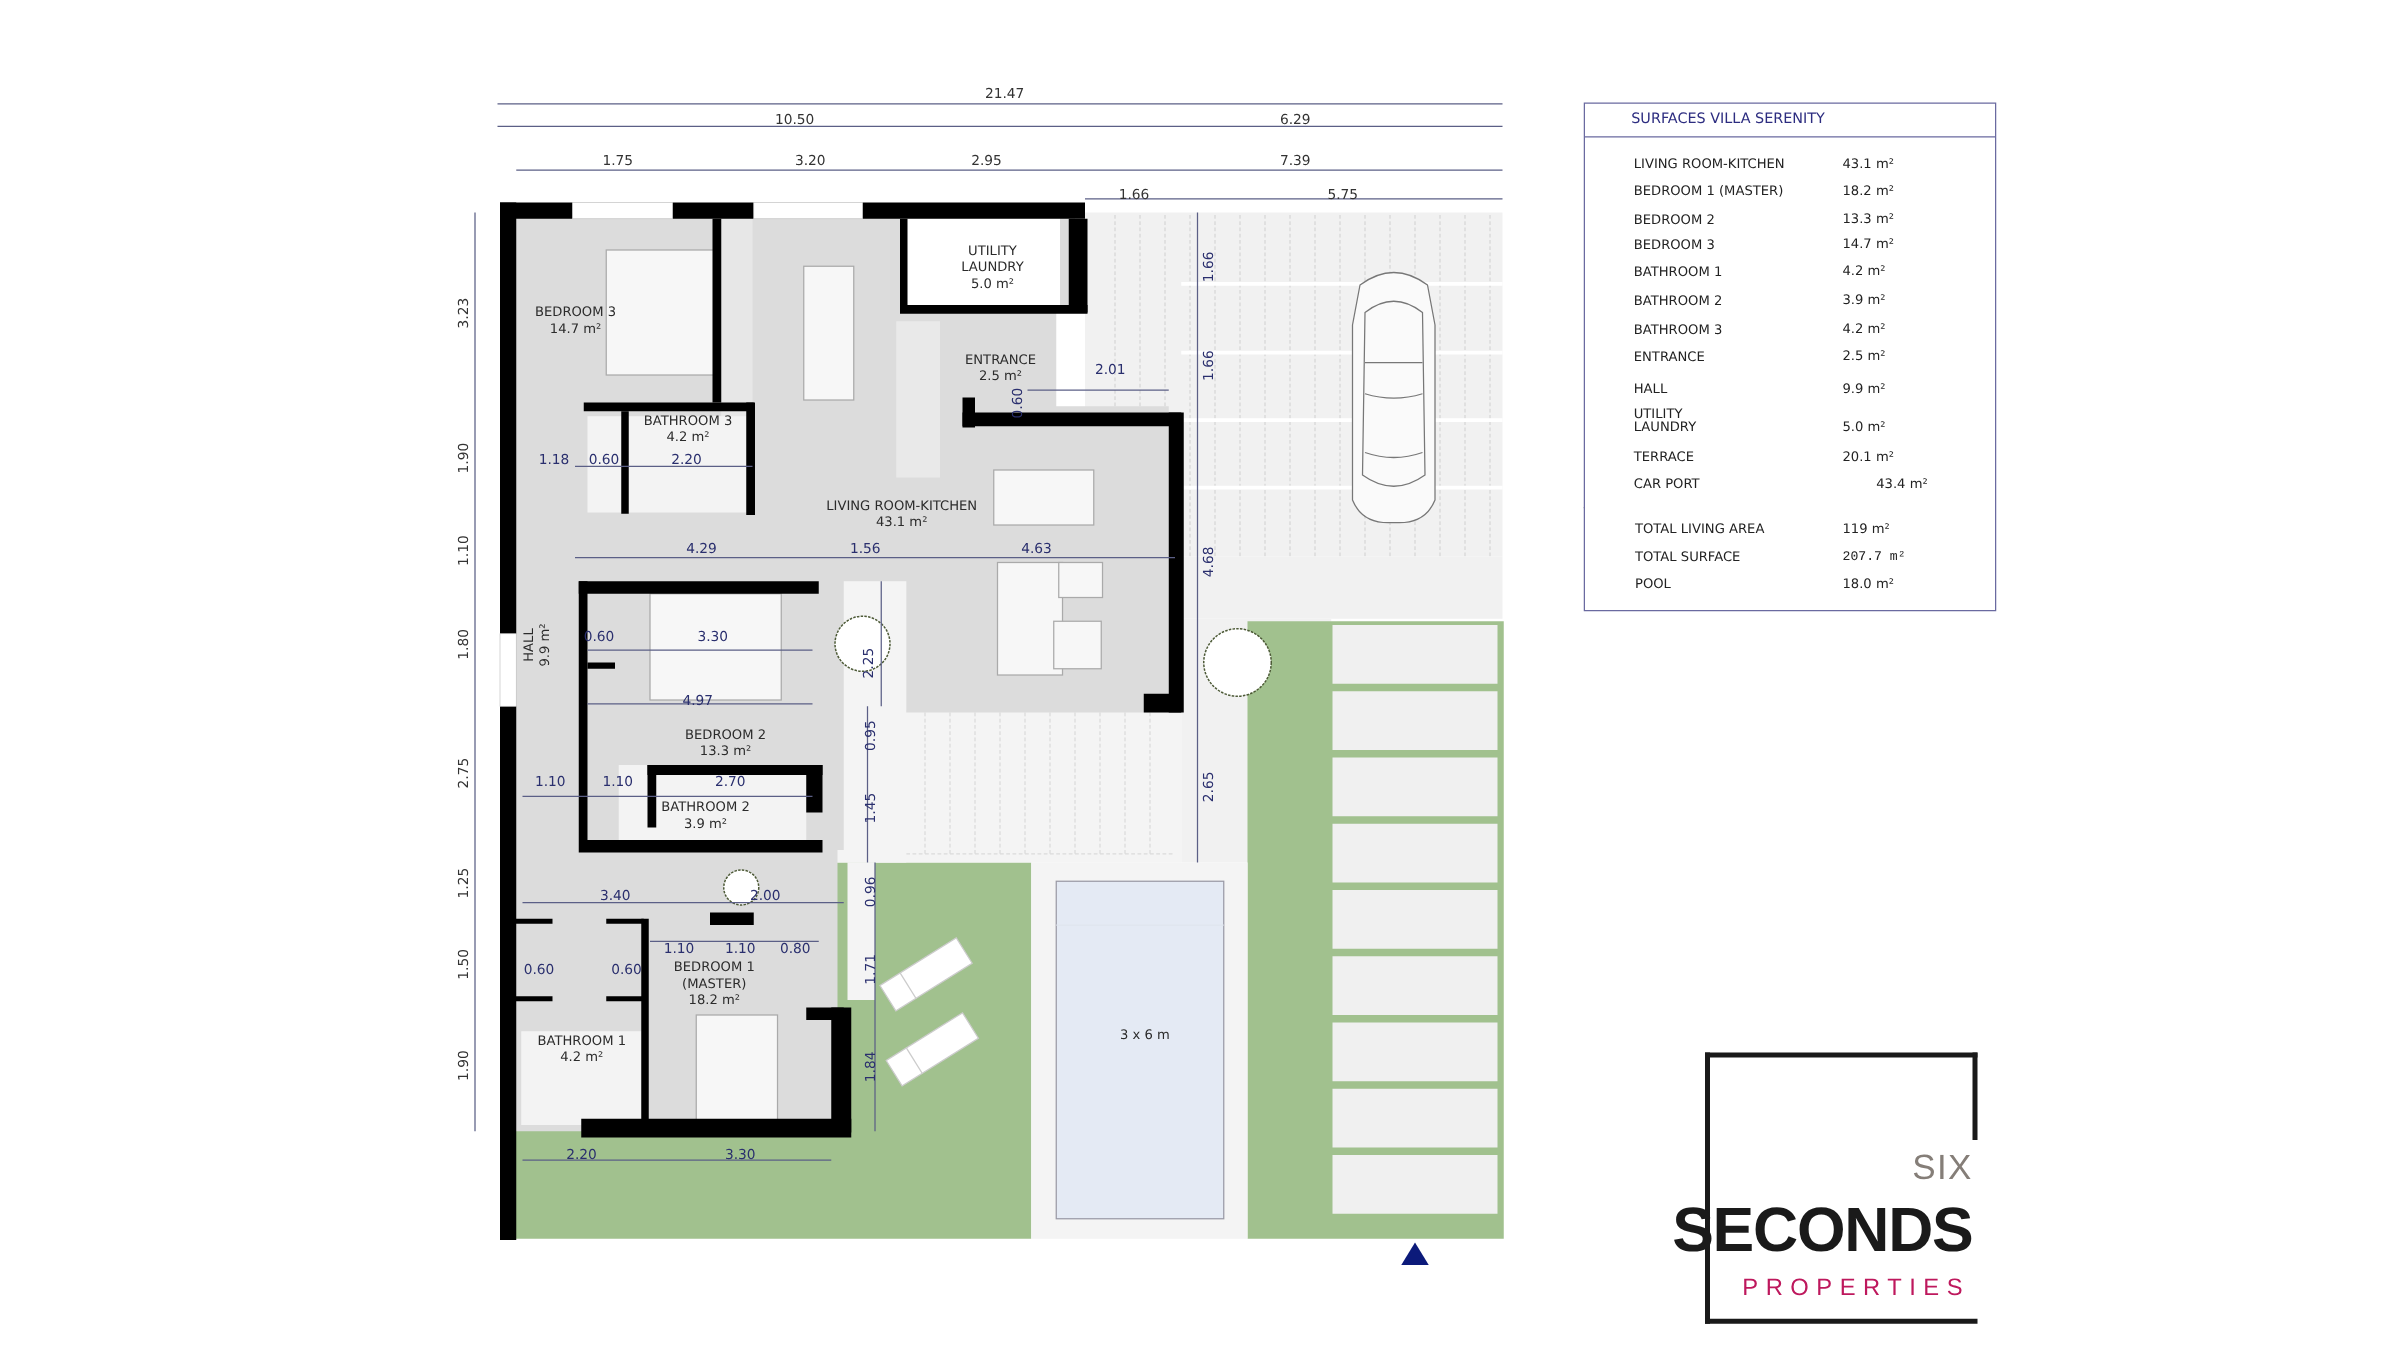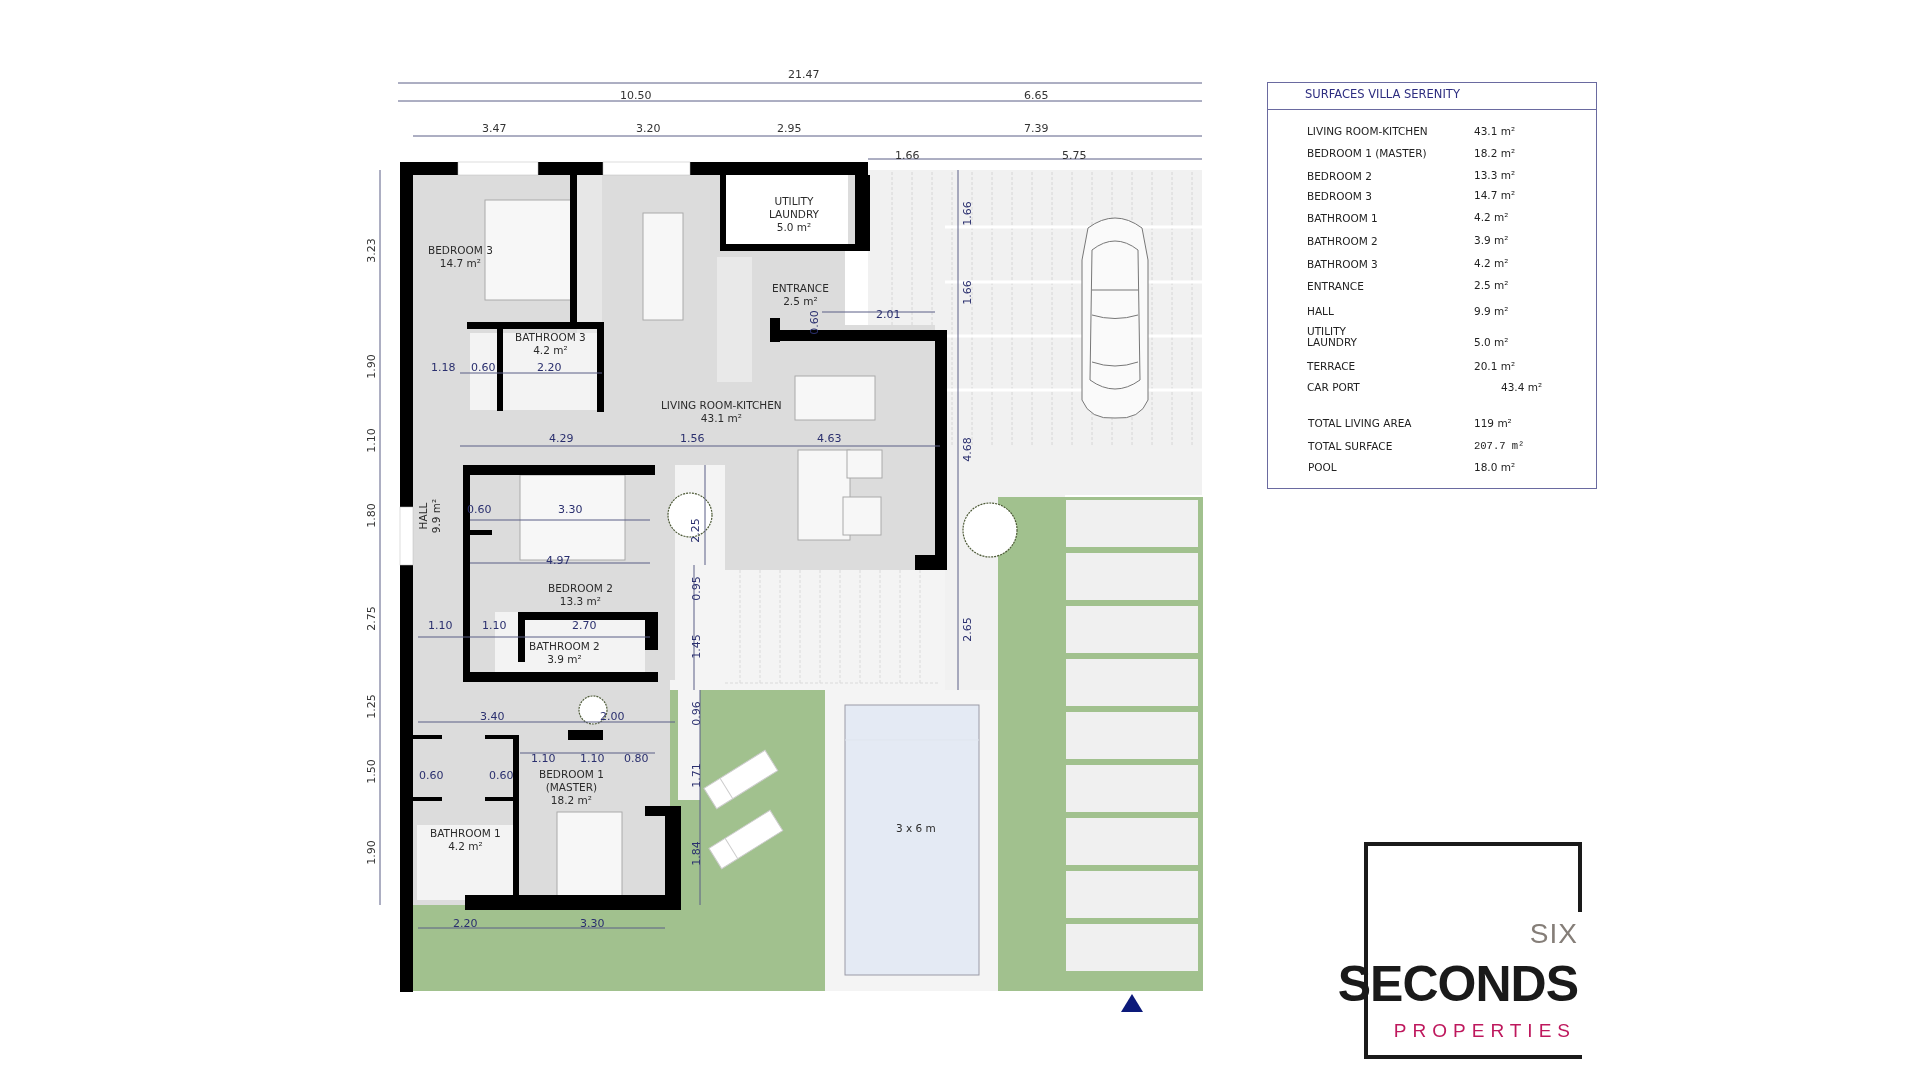--- a/index.html
+++ b/index.html
@@ -202,22 +202,22 @@
     <line x1="700" y1="690" x2="700" y2="905"></line>
   </g>
 
   <polygon points="1132,994 1121,1012 1143,1012" fill="#0c1a7a"></polygon>
 
   <line x1="1267" y1="406" x2="1595" y2="406" stroke="#444" stroke-width="1" stroke-dasharray="34,12"></line>
 </svg>
 
 <span class="dimtxt black" style="left:788px;top:68px;">21.47</span>
 <span class="dimtxt black" style="left:620px;top:89px;">10.50</span>
-<span class="dimtxt black" style="left:1024px;top:89px;">6.65</span>
-<span class="dimtxt black" style="left:482px;top:122px;">3.47</span>
+<span class="dimtxt black" style="left:1024px;top:89px;">6.29</span>
+<span class="dimtxt black" style="left:482px;top:122px;">1.75</span>
 <span class="dimtxt black" style="left:636px;top:122px;">3.20</span>
 <span class="dimtxt black" style="left:777px;top:122px;">2.95</span>
 <span class="dimtxt black" style="left:1024px;top:122px;">7.39</span>
 <span class="dimtxt black" style="left:895px;top:149px;">1.66</span>
 <span class="dimtxt black" style="left:1062px;top:149px;">5.75</span>
 
 <span class="dimtxt black vtxt" style="left:359px;top:244px;">3.23</span>
 <span class="dimtxt black vtxt" style="left:359px;top:360px;">1.90</span>
 <span class="dimtxt black vtxt" style="left:359px;top:434px;">1.10</span>
 <span class="dimtxt black vtxt" style="left:359px;top:509px;">1.80</span>
@@ -241,21 +241,21 @@
 <span class="dimtxt" style="left:480px;top:710px;">3.40</span>
 <span class="dimtxt" style="left:600px;top:710px;">2.00</span>
 <span class="dimtxt" style="left:531px;top:752px;">1.10</span>
 <span class="dimtxt" style="left:580px;top:752px;">1.10</span>
 <span class="dimtxt" style="left:624px;top:752px;">0.80</span>
 <span class="dimtxt" style="left:419px;top:769px;">0.60</span>
 <span class="dimtxt" style="left:489px;top:769px;">0.60</span>
 <span class="dimtxt" style="left:453px;top:917px;">2.20</span>
 <span class="dimtxt" style="left:580px;top:917px;">3.30</span>
 <span class="dimtxt vtxt" style="left:802px;top:316px;">0.60</span>
-<span class="dimtxt" style="left:876px;top:308px;">2.01</span>
+<span class="dimtxt" style="left:876px;top:289px;">2.01</span>
 <span class="dimtxt vtxt" style="left:955px;top:207px;">1.66</span>
 <span class="dimtxt vtxt" style="left:955px;top:286px;">1.66</span>
 <span class="dimtxt vtxt" style="left:955px;top:443px;">4.68</span>
 <span class="dimtxt vtxt" style="left:955px;top:623px;">2.65</span>
 <span class="dimtxt vtxt" style="left:683px;top:524px;">2.25</span>
 <span class="dimtxt vtxt" style="left:684px;top:582px;">0.95</span>
 <span class="dimtxt vtxt" style="left:684px;top:640px;">1.45</span>
 <span class="dimtxt vtxt" style="left:684px;top:707px;">0.96</span>
 <span class="dimtxt vtxt" style="left:684px;top:769px;">1.71</span>
 <span class="dimtxt vtxt" style="left:684px;top:847px;">1.84</span>

